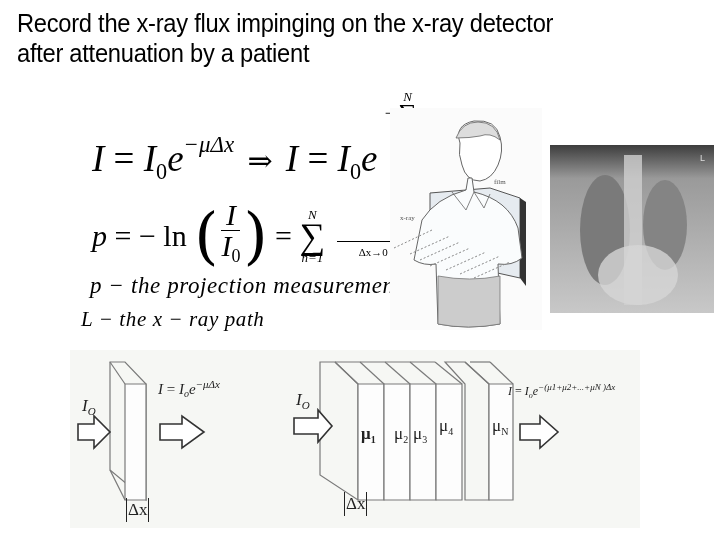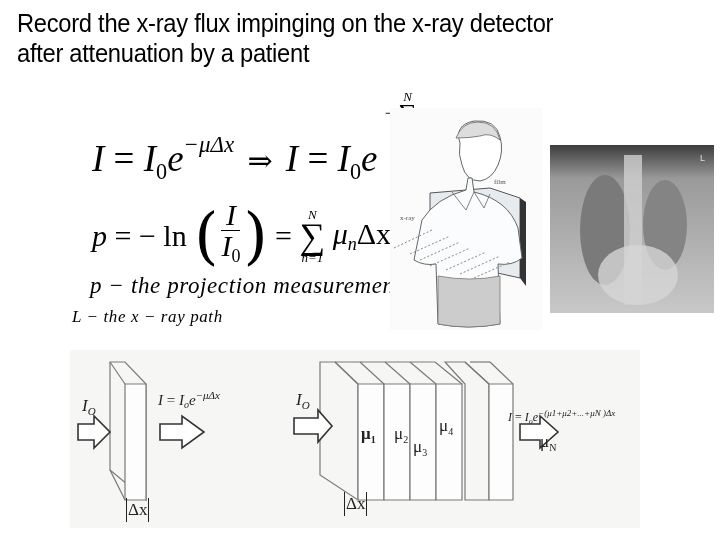--- a/index.html
+++ b/index.html
@@ -25,21 +25,21 @@
     .frac .den { display: block; line-height: 30px; }
     .paren { font-family: "DejaVu Serif", serif; font-style: normal; font-size: 62px; vertical-align: middle; line-height: 62px; font-weight: 200; }
     .bigsum { display: inline-block; text-align: center; vertical-align: middle; font-style: normal; line-height: 1; }
     .bigsum .lim { display: block; font-size: 13px; font-style: italic; }
     .bigsum .sig { display: block; font-size: 36px; line-height: 30px; }
     .limarrow { display: inline-block; position: relative; width: 82px; vertical-align: middle; margin-left: 4px; }
     .limarrow .line { position: absolute; left: 0; right: 6px; top: 5px; border-top: 1.3px solid #000; }
     .limarrow .head { position: absolute; right: 0; top: -3px; font-style: normal; font-size: 14px; }
     .limarrow .lbl { position: absolute; left: 22px; top: 10px; font-size: 11px; font-style: normal; }
     .def1 { left: 90px; top: 273px; font-size: 23px; letter-spacing: 0.6px; }
-    .def2 { left: 72px; top: 307px; font-size: 17px; letter-spacing: 0.6px; }
+    .def2 { left: 81px; top: 307px; font-size: 21px; letter-spacing: 0.6px; }
 
     .patient { position: absolute; left: 390px; top: 108px; width: 152px; height: 222px; background: #fbfbfb; }
     .xray { position: absolute; left: 550px; top: 145px; width: 164px; height: 168px; background: #8a8a8a; overflow: hidden; }
 
     .lower { position: absolute; left: 70px; top: 350px; width: 570px; height: 178px; background: #f6f7f4; }
     .lower .eq { position: absolute; font-family: "Liberation Serif", serif; font-style: italic; white-space: nowrap; color: #222; }
     .mu-label { position: absolute; font-family: "Liberation Serif", serif; font-size: 17px; color: #222; }
     .mu-label sub { font-size: 10px; }
     .dx { position: absolute; font-family: "Liberation Serif", serif; font-size: 17px; color: #222; border-left: 1.5px solid #222; border-right: 1.5px solid #222; padding: 0 1px; line-height: 24px; }
   </style>
@@ -74,21 +74,20 @@
   <span style="vertical-align:middle;">p</span>
   <span class="upright" style="vertical-align:middle;">= −</span>
   <span class="upright" style="vertical-align:middle;">ln</span>
   <span class="paren">(</span><span class="frac"><span class="num">I</span><span class="den"><span>I</span><span class="sub">0</span></span></span><span class="paren">)</span>
   <span class="upright" style="vertical-align:middle;">=</span>
   <span class="bigsum">
     <span class="lim">N</span>
     <span class="sig">∑</span>
     <span class="lim">n=1</span>
   </span>
-  <span style="vertical-align:middle;"><span>μ</span><span class="sub" style="font-style:italic">n</span><span class="upright">Δx</span></span>
   <span class="limarrow">
     <span class="line"></span>
     <span class="head">→</span>
     <span class="lbl">Δx→0</span>
   </span>
 </div>
 
 <div class="math def1">p − the  projection  measurement</div>
 <div class="math def2">L − the  x − ray  path</div>
 
@@ -169,27 +168,27 @@
 
     <g fill="#fff" stroke="#333" stroke-width="1.6">
       <polygon points="8,74 24,74 24,66 40,82 24,98 24,90 8,90"></polygon>
       <polygon points="90,74 112,74 112,66 134,82 112,98 112,90 90,90"></polygon>
       <polygon points="224,68 248,68 248,60 262,76 248,92 248,84 224,84"></polygon>
       <polygon points="450,74 470,74 470,66 488,82 470,98 470,90 450,90"></polygon>
     </g>
   </svg>
 
   <div class="eq" style="left:12px;top:46px;font-size:17px;"><span>I</span><span style="font-size:11px;vertical-align:-4px;">O</span></div>
-  <div class="eq" style="left:88px;top:39px;font-size:15px;"><span>I</span><span style="font-style:normal"> = </span><span>I</span><span style="font-size:10px;vertical-align:-3px">o</span><span>e</span><span style="font-size:11px;vertical-align:6px">−μΔx</span></div>
+  <div class="eq" style="left:88px;top:28px;font-size:15px;"><span>I</span><span style="font-style:normal"> = </span><span>I</span><span style="font-size:10px;vertical-align:-3px">o</span><span>e</span><span style="font-size:11px;vertical-align:6px">−μΔx</span></div>
   <div class="dx" style="left:56px;top:148px;">Δx</div>
 
   <div class="eq" style="left:226px;top:40px;font-size:17px;"><span>I</span><span style="font-size:11px;vertical-align:-4px;">O</span></div>
 
   <div class="mu-label" style="left:291px;top:74px;font-weight:bold;"><span>μ</span><sub>1</sub></div>
   <div class="mu-label" style="left:324px;top:74px;"><span>μ</span><sub>2</sub></div>
-  <div class="mu-label" style="left:343px;top:74px;margin-top:13px;"><span>μ</span><sub>3</sub></div>
+  <div class="mu-label" style="left:343px;top:74px;"><span>μ</span><sub>3</sub></div>
   <div class="mu-label" style="left:369px;top:66px;"><span>μ</span><sub>4</sub></div>
-  <div class="mu-label" style="left:422px;top:82px;margin-left:48px;"><span>μ</span><sub>N</sub></div>
+  <div class="mu-label" style="left:422px;top:66px;"><span>μ</span><sub>N</sub></div>
 
   <div class="dx" style="left:274px;top:142px;">Δx</div>
 
-  <div class="eq" style="left:438px;top:58px;font-size:12px;"><span>I</span><span style="font-style:normal"> = </span><span>I</span><span style="font-size:8px;vertical-align:-3px">o</span><span>e</span><span style="font-size:9px;vertical-align:5px">−(μ1+μ2+...+μN )Δx</span></div>
+  <div class="eq" style="left:438px;top:32px;font-size:12px;"><span>I</span><span style="font-style:normal"> = </span><span>I</span><span style="font-size:8px;vertical-align:-3px">o</span><span>e</span><span style="font-size:9px;vertical-align:5px">−(μ1+μ2+...+μN )Δx</span></div>
 </div>
 
 </body></html>

